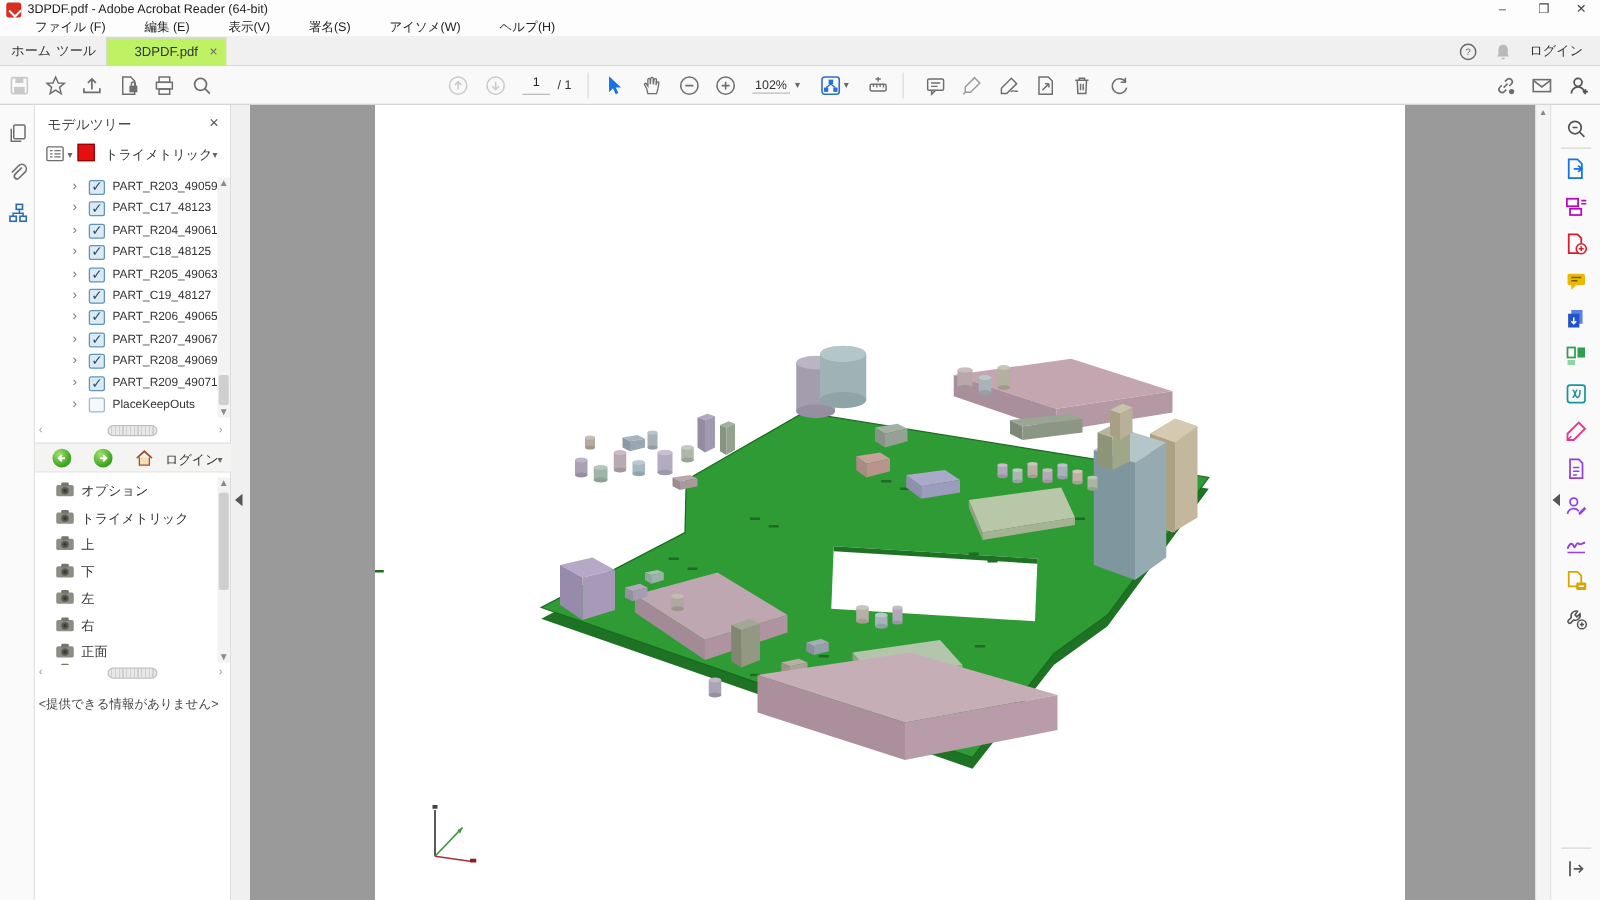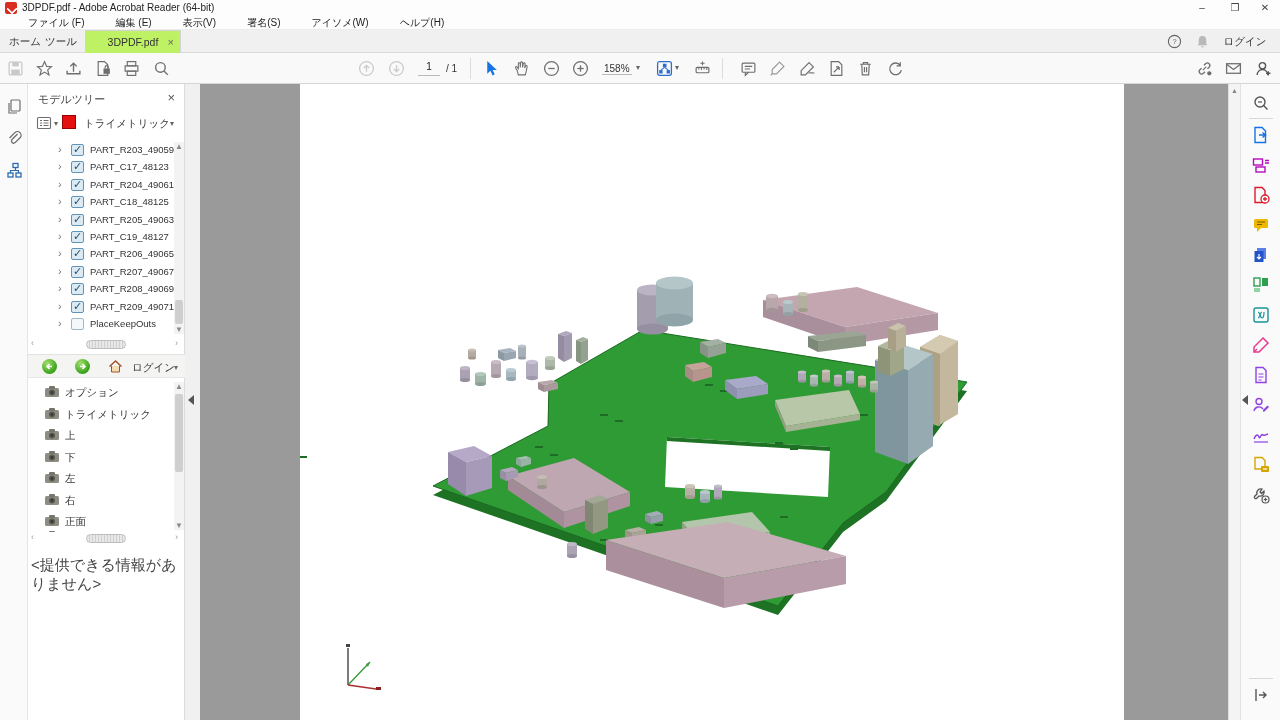--- a/index.html
+++ b/index.html
@@ -58,21 +58,21 @@
   .hpill { position:absolute; width:40px; height:9px; border:1px solid #bdbdbd; border-radius:5px; background:
     repeating-linear-gradient(90deg,#e8e8e8 0 2px,#cfcfcf 2px 3px); }
   .hsb-arrow { position:absolute; color:#999; font-size:9px; }
   #views-toolbar { position:absolute; left:0; top:270px; width:157px; height:24px; background:#f4f4f2; border-top:1px solid #e2e2e2; border-bottom:1px solid #e6e6e6;}
   .gbtn { position:absolute; top:4px; width:15px; height:15px; border-radius:50%;
     background:radial-gradient(circle at 35% 30%, #9fe06a, #3aa11c 70%); }
   .gbtn svg { position:absolute; left:2px; top:2px; }
   .view-row { position:absolute; left:0; width:145px; height:21px; }
   .view-row .vlbl { position:absolute; left:37px; top:4px; font-size:10.5px; color:#333; }
   .cam { position:absolute; left:16px; top:3px; }
-  #info-text { position:absolute; left:3px; top:472px; font-size:15px; color:#444; }
+  #info-text { position:absolute; left:3px; top:472px; font-size:10px; color:#444; }
   
   .rricon { position:absolute; left:11px; width:18px; height:18px; }
   
   .lricon { position:absolute; left:6px; width:17px; height:17px; }
 </style>
 </head>
 <body>
 
 <div class="abs" id="titlebar">
   <div id="app-icon"></div>
@@ -157,21 +157,21 @@
     </svg>
   <svg class="tbi" style="left:543px" viewBox="0 0 16 16">
     <circle cx="8" cy="8" r="6.5" fill="none" stroke="#6e6e6e" stroke-width="1.2"></circle>
       <line x1="5" y1="8" x2="11" y2="8" stroke="#6e6e6e" stroke-width="1.2"></line>
     </svg>
   <svg class="tbi" style="left:572px" viewBox="0 0 16 16">
     <circle cx="8" cy="8" r="6.5" fill="none" stroke="#6e6e6e" stroke-width="1.2"></circle>
       <line x1="5" y1="8" x2="11" y2="8" stroke="#6e6e6e" stroke-width="1.2"></line>
       <line x1="8" y1="5" x2="8" y2="11" stroke="#6e6e6e" stroke-width="1.2"></line>
     </svg>
-  <span class="tb-txt" style="left:602px;border-bottom:1px solid #bbb;padding:0 2px">158%</span>
+  <span class="tb-txt" style="left:602px;border-bottom:1px solid #bbb;padding:0 2px">102%</span>
   <span class="tb-txt caret" style="left:636px">▾</span>
 
   <svg class="tbi" style="left:656px" viewBox="0 0 16 16">
     <rect x="1.5" y="1.5" width="13" height="13" rx="2" fill="none" stroke="#2a6fce" stroke-width="1.2"></rect>
     <rect x="6.5" y="3.5" width="3.4" height="3.4" fill="#2a6fce"></rect>
       <rect x="3" y="9.5" width="3.2" height="3.2" fill="#2a6fce"></rect>
     <rect x="10" y="9.5" width="3.2" height="3.2" fill="#2a6fce"></rect>
     <path d="M8 7 L4.6 9.5 M8.3 7 L11.5 9.5" stroke="#2a6fce" stroke-width="1"></path>
     </svg>
   <span class="tb-txt caret" style="left:675px">▾</span>

